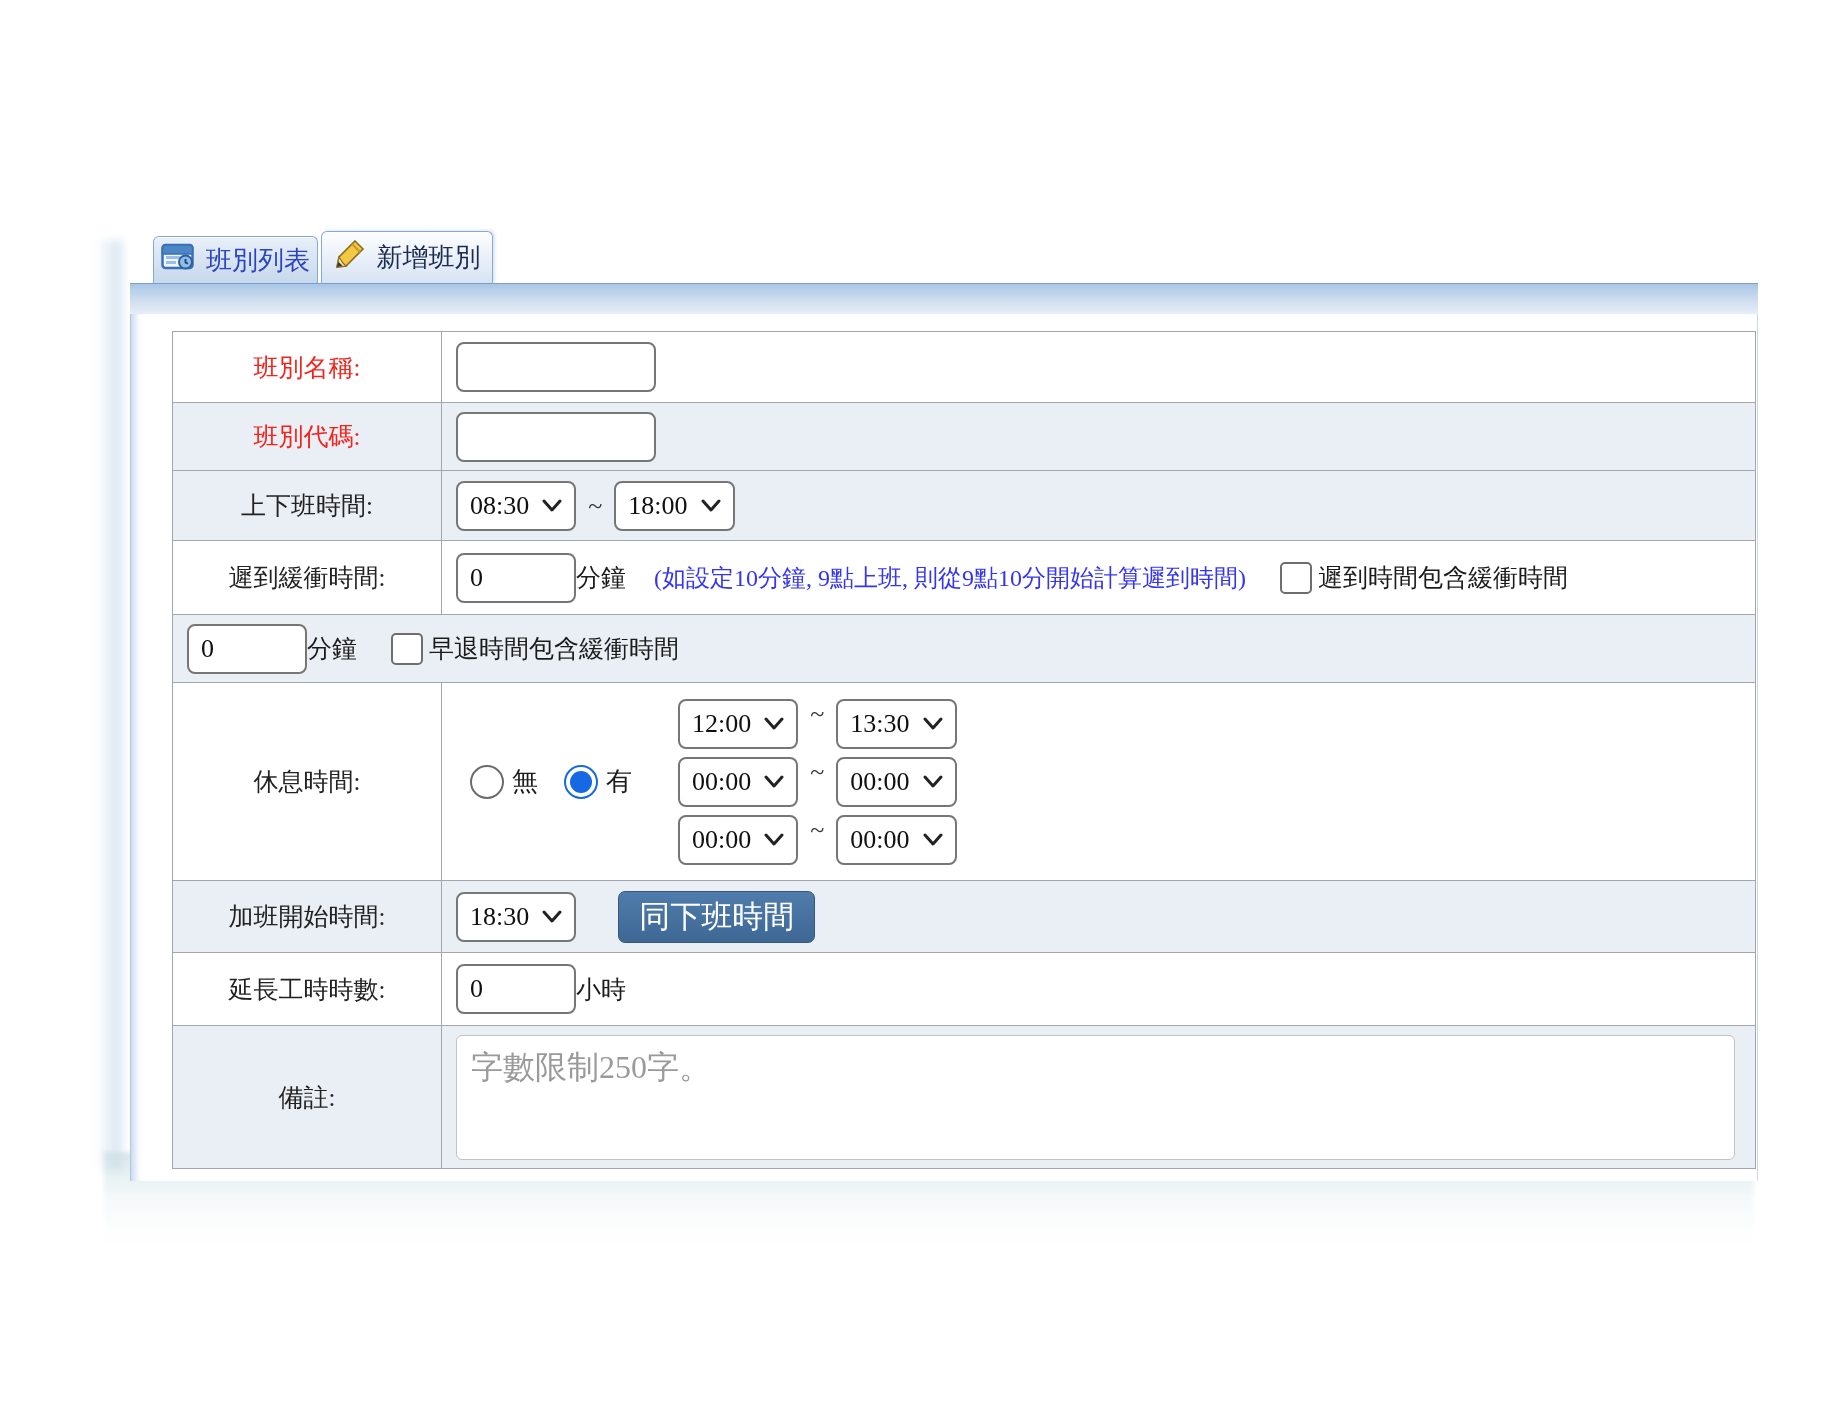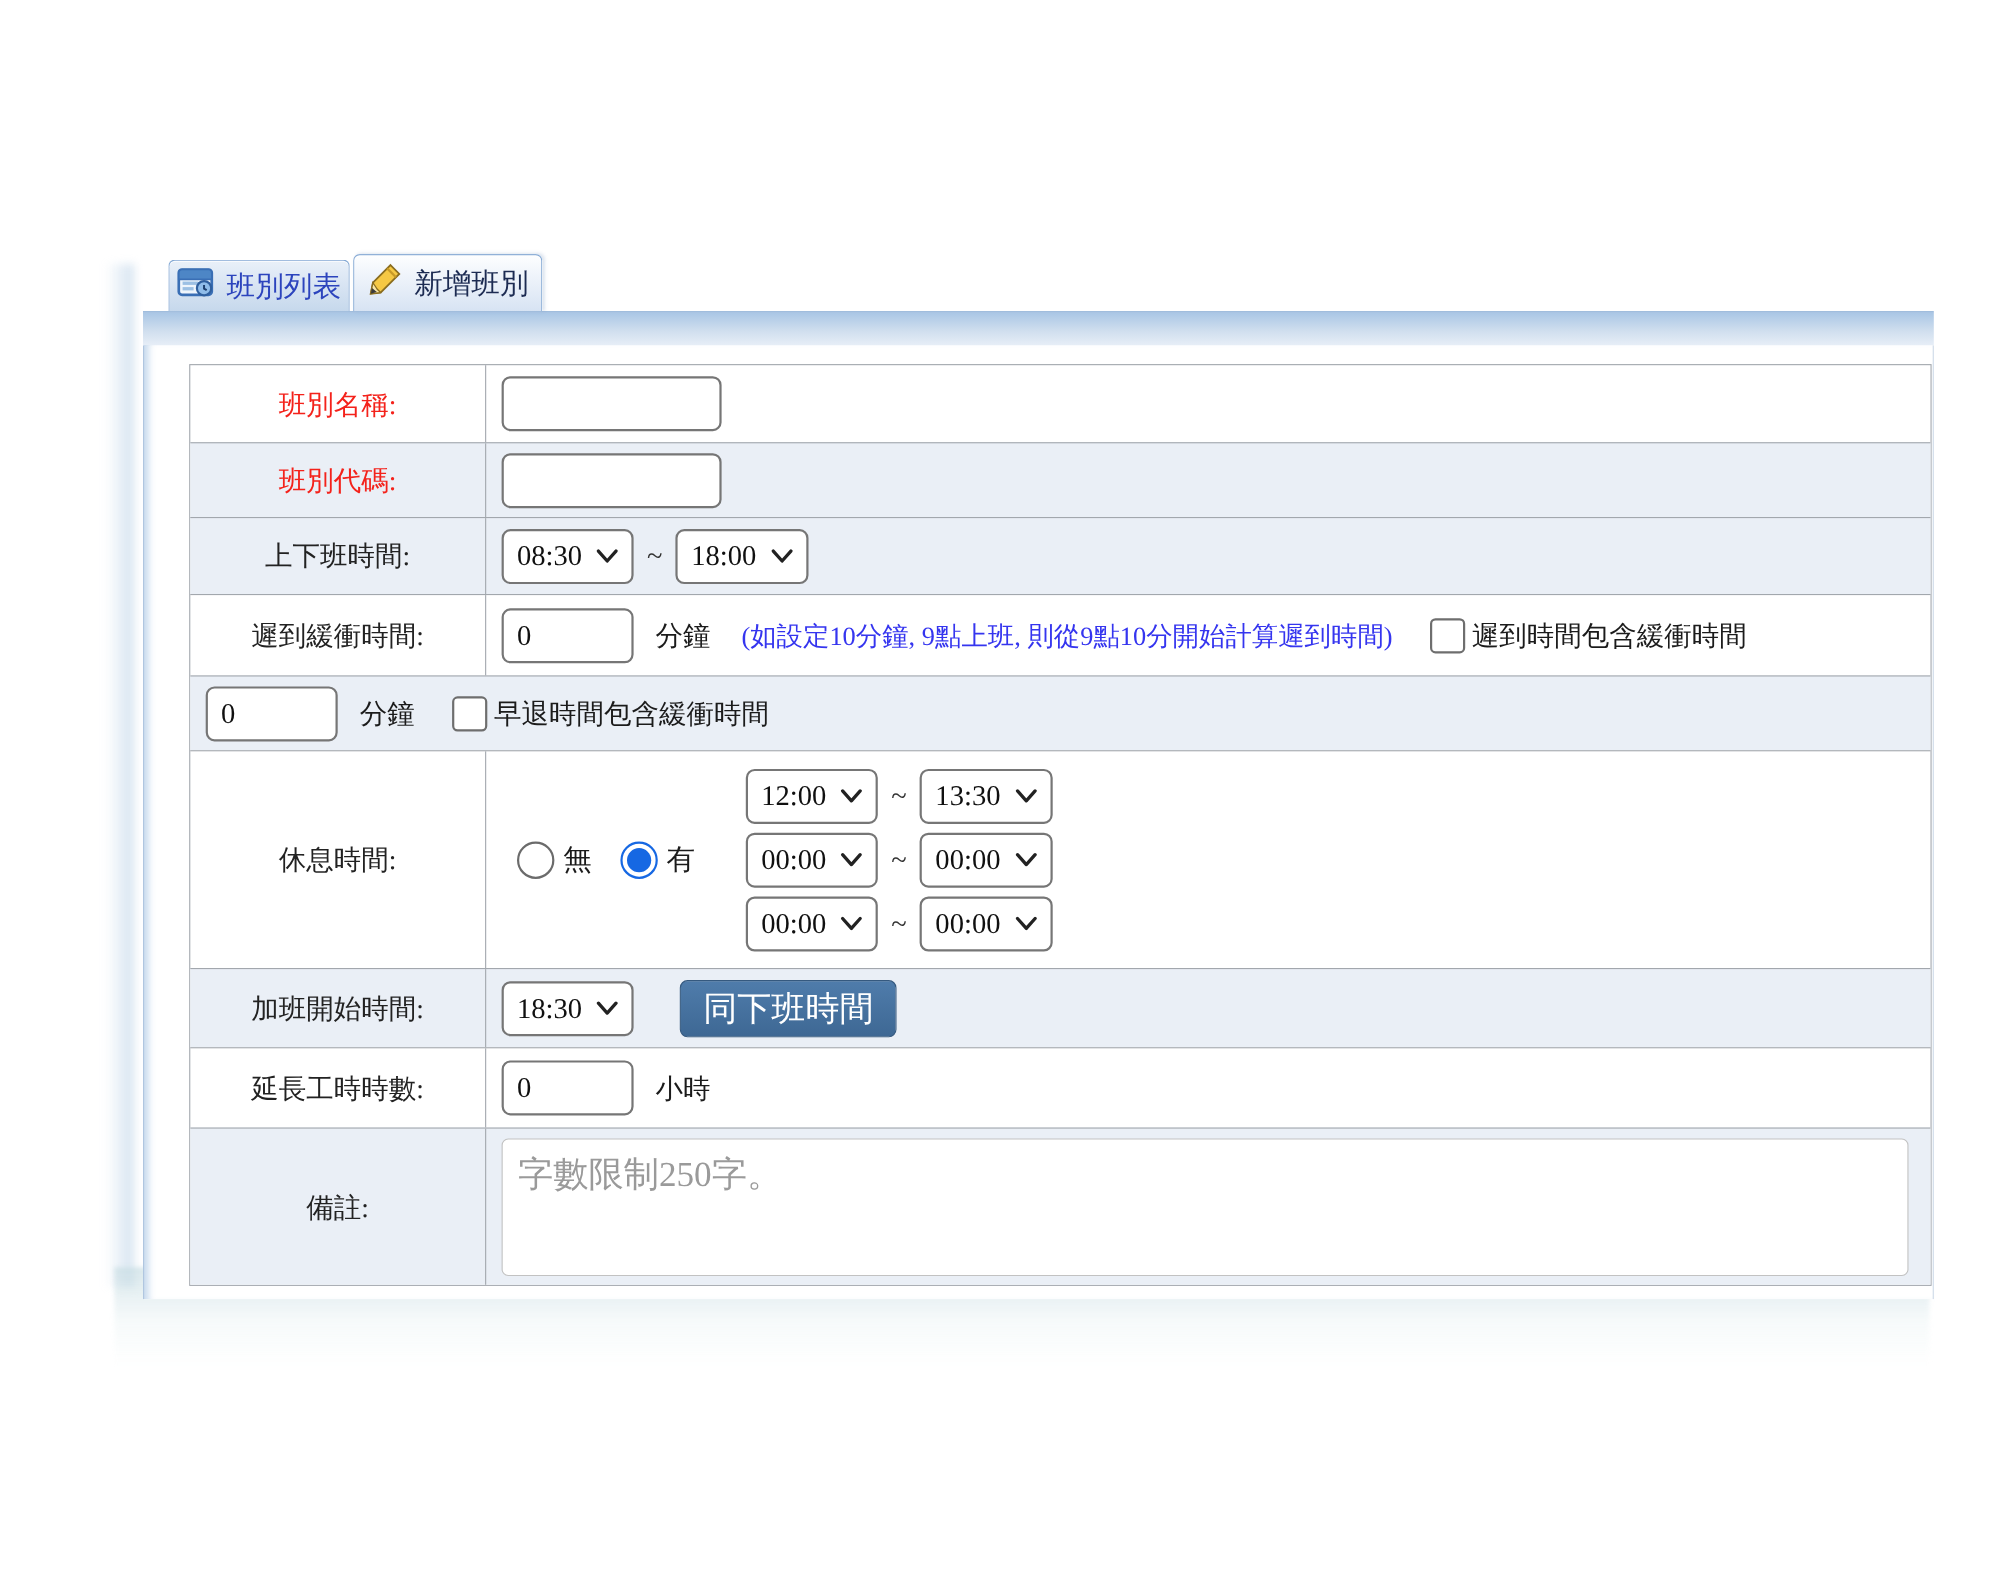--- a/index.html
+++ b/index.html
@@ -46,35 +46,35 @@
 
   
   .ti{height:50px;border:2px solid #767676;border-radius:8px;font-size:26px;padding:0 12px;box-sizing:border-box;
     font-family:inherit;color:#101010;background:#fff;outline:none;}
   .ti-text{width:200px;}
   .ti-num{width:120px;}
   .sel{display:inline-flex;align-items:center;justify-content:space-between;gap:13px;height:50px;min-width:114px;
     background:#fff;border:2px solid #767676;border-radius:8px;padding:0 12px;font-size:26px;color:#101010;
     box-sizing:border-box;cursor:pointer;}
   .tilde{font-size:26px;color:#333;margin:0 12px;}
-  .unit{font-size:25px;margin-left:20px;color:#1b1b1b;}
+  .unit{font-size:25px;color:#1b1b1b;}
   .note{font-size:24px;margin-left:28px;color:var(--note-blue,#3535ef);white-space:nowrap;}
   .cb{width:32px;height:32px;border:2.5px solid #6e6e6e;border-radius:5px;background:#fff;margin-left:34px;
     box-sizing:border-box;flex:none;cursor:pointer;}
   .cb-label{font-size:25px;margin-left:6px;white-space:nowrap;}
 
   
   .radio-group{display:flex;align-items:center;margin-left:14px;}
   .radio{width:34px;height:34px;border:2.5px solid #6b6b6b;border-radius:50%;background:#fff;box-sizing:border-box;
     position:relative;flex:none;cursor:pointer;}
   .radio.checked{border-color:var(--radio-accent,#1668e3);}
   .radio.checked::after{content:"";position:absolute;inset:4px;border-radius:50%;background:var(--radio-accent,#1668e3);}
   .radio-label{font-size:26px;margin:0 26px 0 8px;}
   .period-stack{display:flex;flex-direction:column;gap:8px;margin-left:20px;}
-  .period{display:flex;align-items:center;}
+  .period{display:flex;}
 
   .btn{height:52px;margin-left:42px;padding:0 20px;border:1px solid #35597f;border-radius:7px;
     background:linear-gradient(var(--button-bg-top,#4f7cab),var(--button-bg-bottom,#3e6894));
     color:#fff;font-size:31px;font-family:inherit;cursor:pointer;}
 
   .remark-cell{align-items:flex-start;padding:9px 20px 9px 14px;}
   .ta{width:100%;height:125px;border:1.5px solid #c2c2c2;border-radius:6px;resize:none;box-sizing:border-box;
     font-family:inherit;font-size:32px;padding:10px 14px;color:#222;outline:none;}
   .ta::placeholder{color:#9a9a9a;}
 

